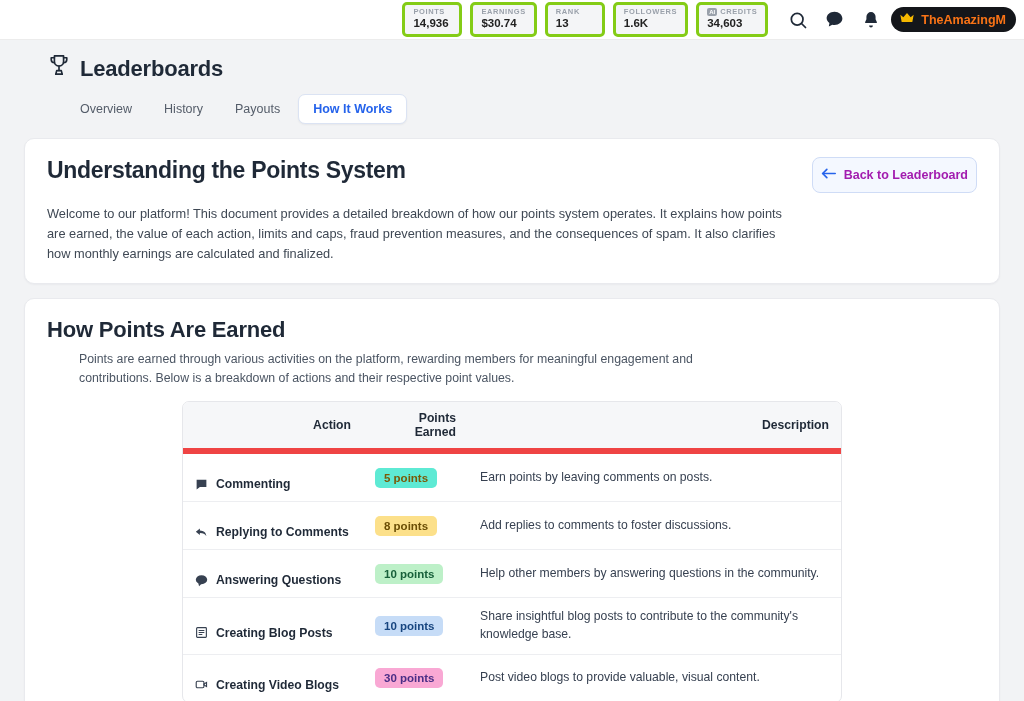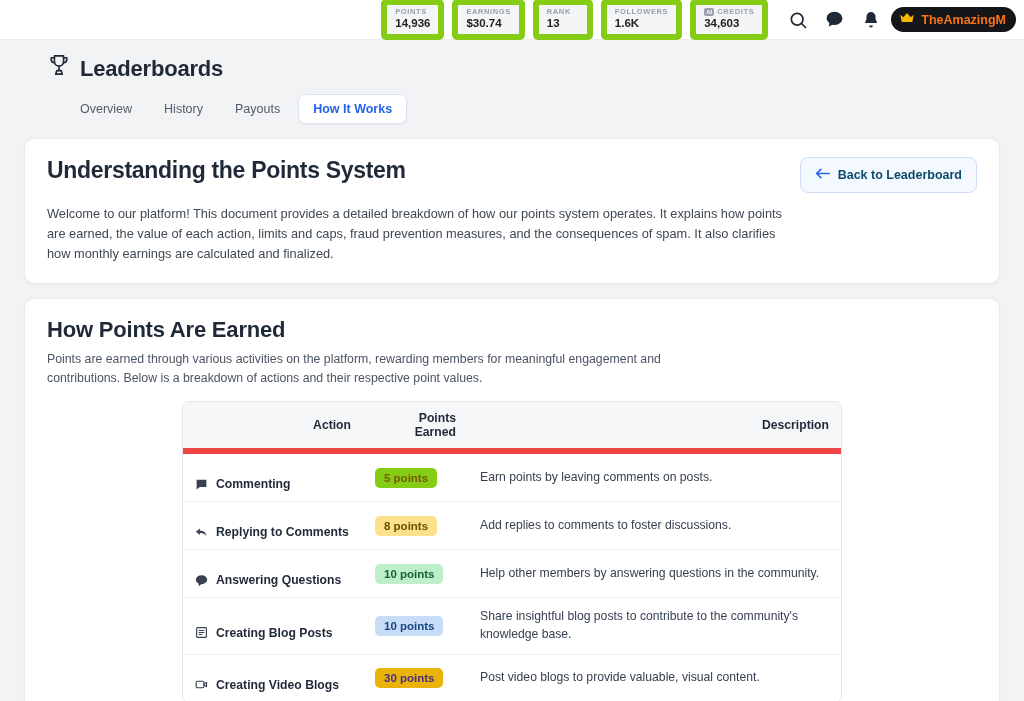--- a/index.html
+++ b/index.html
@@ -18,21 +18,21 @@
     display: flex;
     align-items: center;
     justify-content: flex-end;
     padding: 0 8px 0 0;
     gap: 10px;
     border-bottom: 1px solid #ececec;
   }
   .stats { display: flex; gap: 8px; align-items: center; }
   .stat {
     background: #f4f5f7;
-    border: 6px solid #84cc16;
+    border: 3px solid #84cc16;
     border-radius: 5px;
     padding: 3px 8px 4px 8px;
     min-width: 60px;
     line-height: 1.15;
   }
   .stat .lbl {
     font-size: 7.5px;
     letter-spacing: .6px;
     color: #9aa1ab;
     font-weight: 700;
@@ -85,31 +85,31 @@
     border: 1px solid #e9eaee;
     border-radius: 10px;
     box-shadow: 0 1px 2px rgba(16,24,40,.04);
     margin-bottom: 14px;
   }
   .card-pad { padding: 18px 22px 20px 22px; }
   .intro-head { display: flex; align-items: flex-start; justify-content: space-between; gap: 8px; }
   .intro-head h2 { font-size: 23px; font-weight: 700; letter-spacing: -0.3px; }
   .back-btn {
     display: inline-flex; align-items: center; gap: 8px;
-    border: 1px solid #cfdcf6; background: #f4f8ff; color: #0c4a6e;
+    border: 1px solid #cfdcf6; background: #f4f8ff; color: #a21caf;
     font-size: 12.5px; font-weight: 700;
-    padding: 9px 14px; border-radius: 8px; cursor: pointer;
+    padding: 9px 8px; border-radius: 8px; cursor: pointer;
     white-space: nowrap;
   }
   .intro-p {
     margin-top: 11px;
     font-size: 12.8px; line-height: 1.55; color: #3f4854; max-width: 740px;
   }
   h3.sec { font-size: 22px; font-weight: 700; letter-spacing: -0.2px; }
-  .sec-p { margin-top: 7px; font-size: 12.3px; line-height: 1.5; color: #4b5563; max-width: 640px; }
+  .sec-p { margin-top: 7px; font-size: 12.3px; line-height: 1.5; color: #4b5563; max-width: 640px; margin-left: 32px; }
   h4.sub { font-size: 14.5px; font-weight: 700; margin-top: 4px; }
 
   
   .tbl-wrap {
     margin: 14px auto 0 auto;
     width: 660px;
     border: 1px solid #e6e7eb;
     border-radius: 7px;
     overflow: hidden;
   }
@@ -133,25 +133,25 @@
   tbody tr:last-child td { border-bottom: none; }
   td.c-action { width: 180px; font-weight: 700; color: #1f2937; }
   td.c-points { width: 105px; }
   .act { display: flex; align-items: center; gap: 8px; margin-top: 13px; }
   .pill {
     display: inline-block;
     font-size: 11.5px; font-weight: 700;
     border-radius: 5px; padding: 4px 9px;
     white-space: nowrap;
   }
-  .p-amber { background: #84cc16; color: #7a5a08; text-align: center; }
+  .p-amber { background: #5eead4; color: #7a5a08; text-align: center; }
   .p-amber2 { background: #fce08a; color: #6b4e05; }
   .p-green { background: #bdf0c8; color: #17603a; }
   .p-blue  { background: #c6dcf7; color: #17457f; }
-  .p-purple{ background: #eab308; color: #4a2e86; }
+  .p-purple{ background: #f9a8d4; color: #4a2e86; }
   .ico { color: #4b5563; display: inline-flex; }
   .desc { color: #374151; line-height: 1.45; }
 </style>
 </head>
 <body>
 
 <div class="topbar">
   <div class="stats">
 
     <div class="stat">

